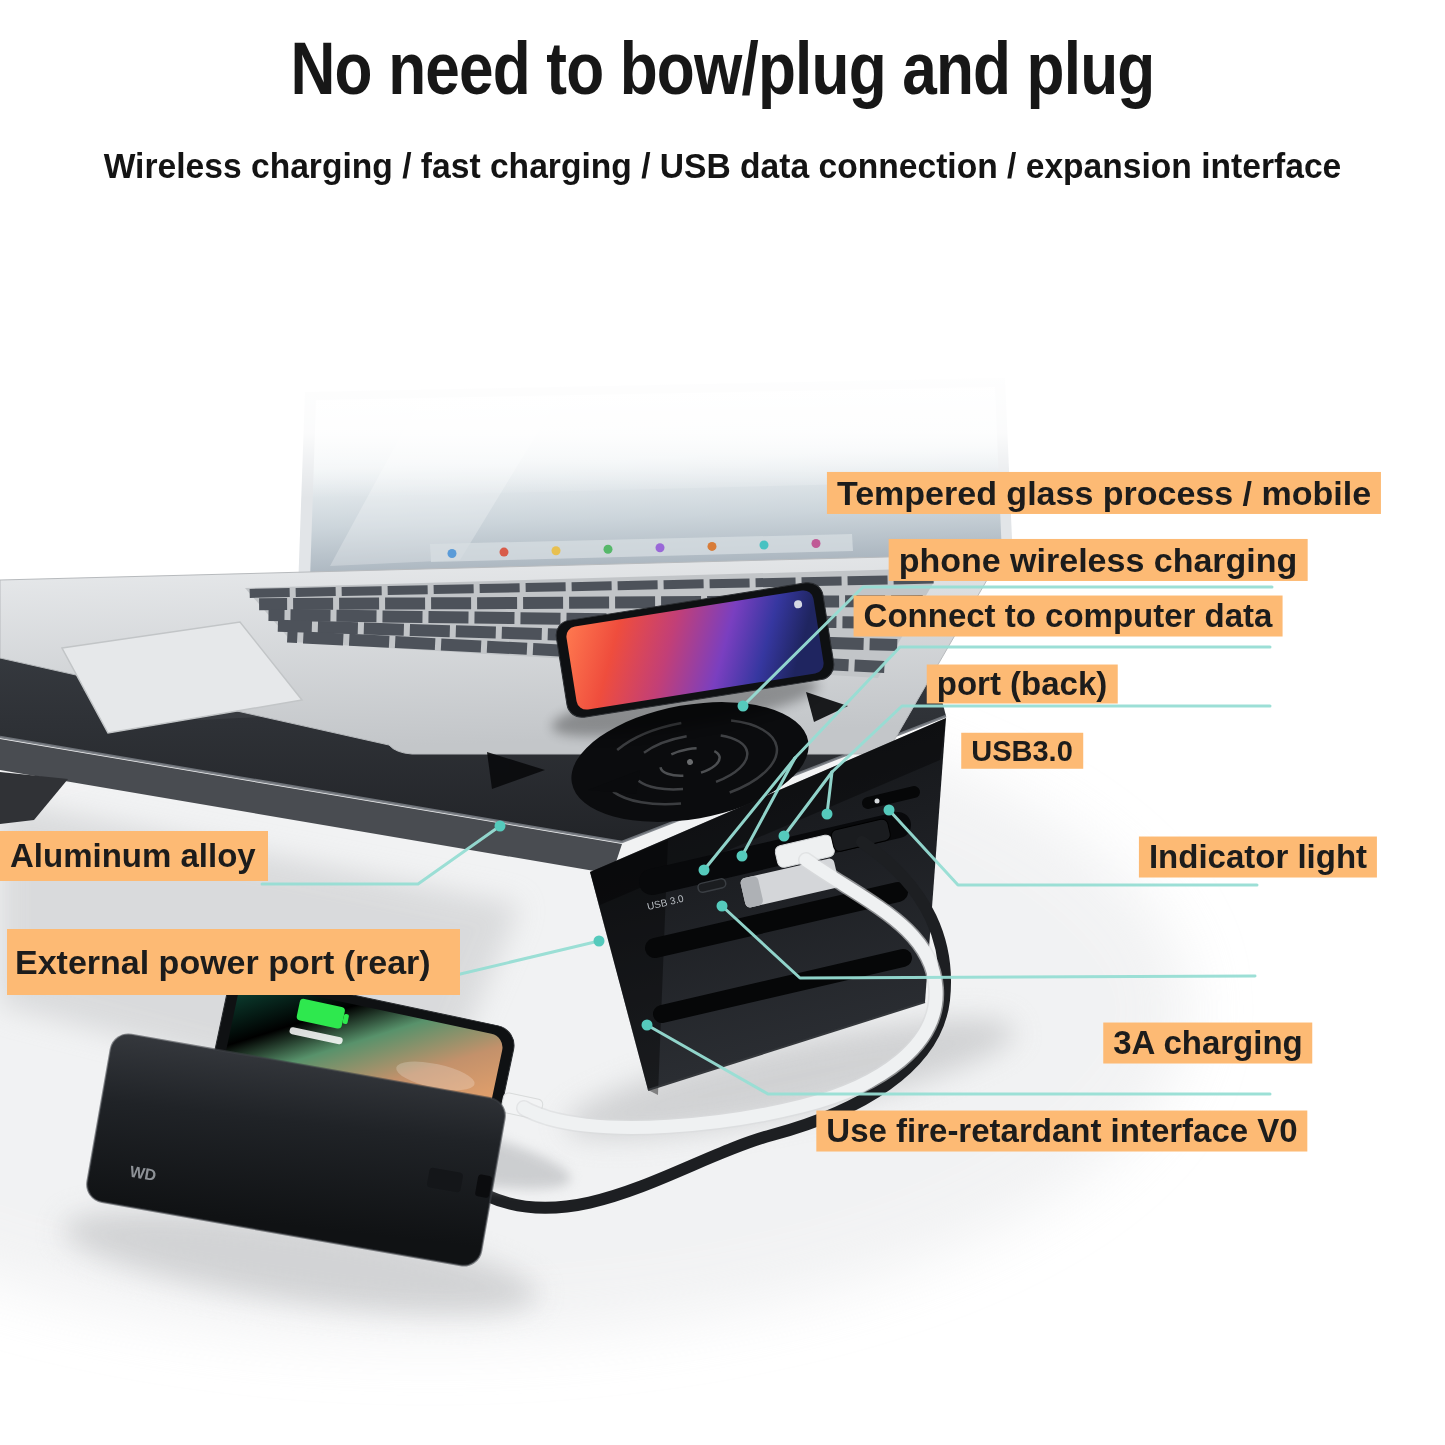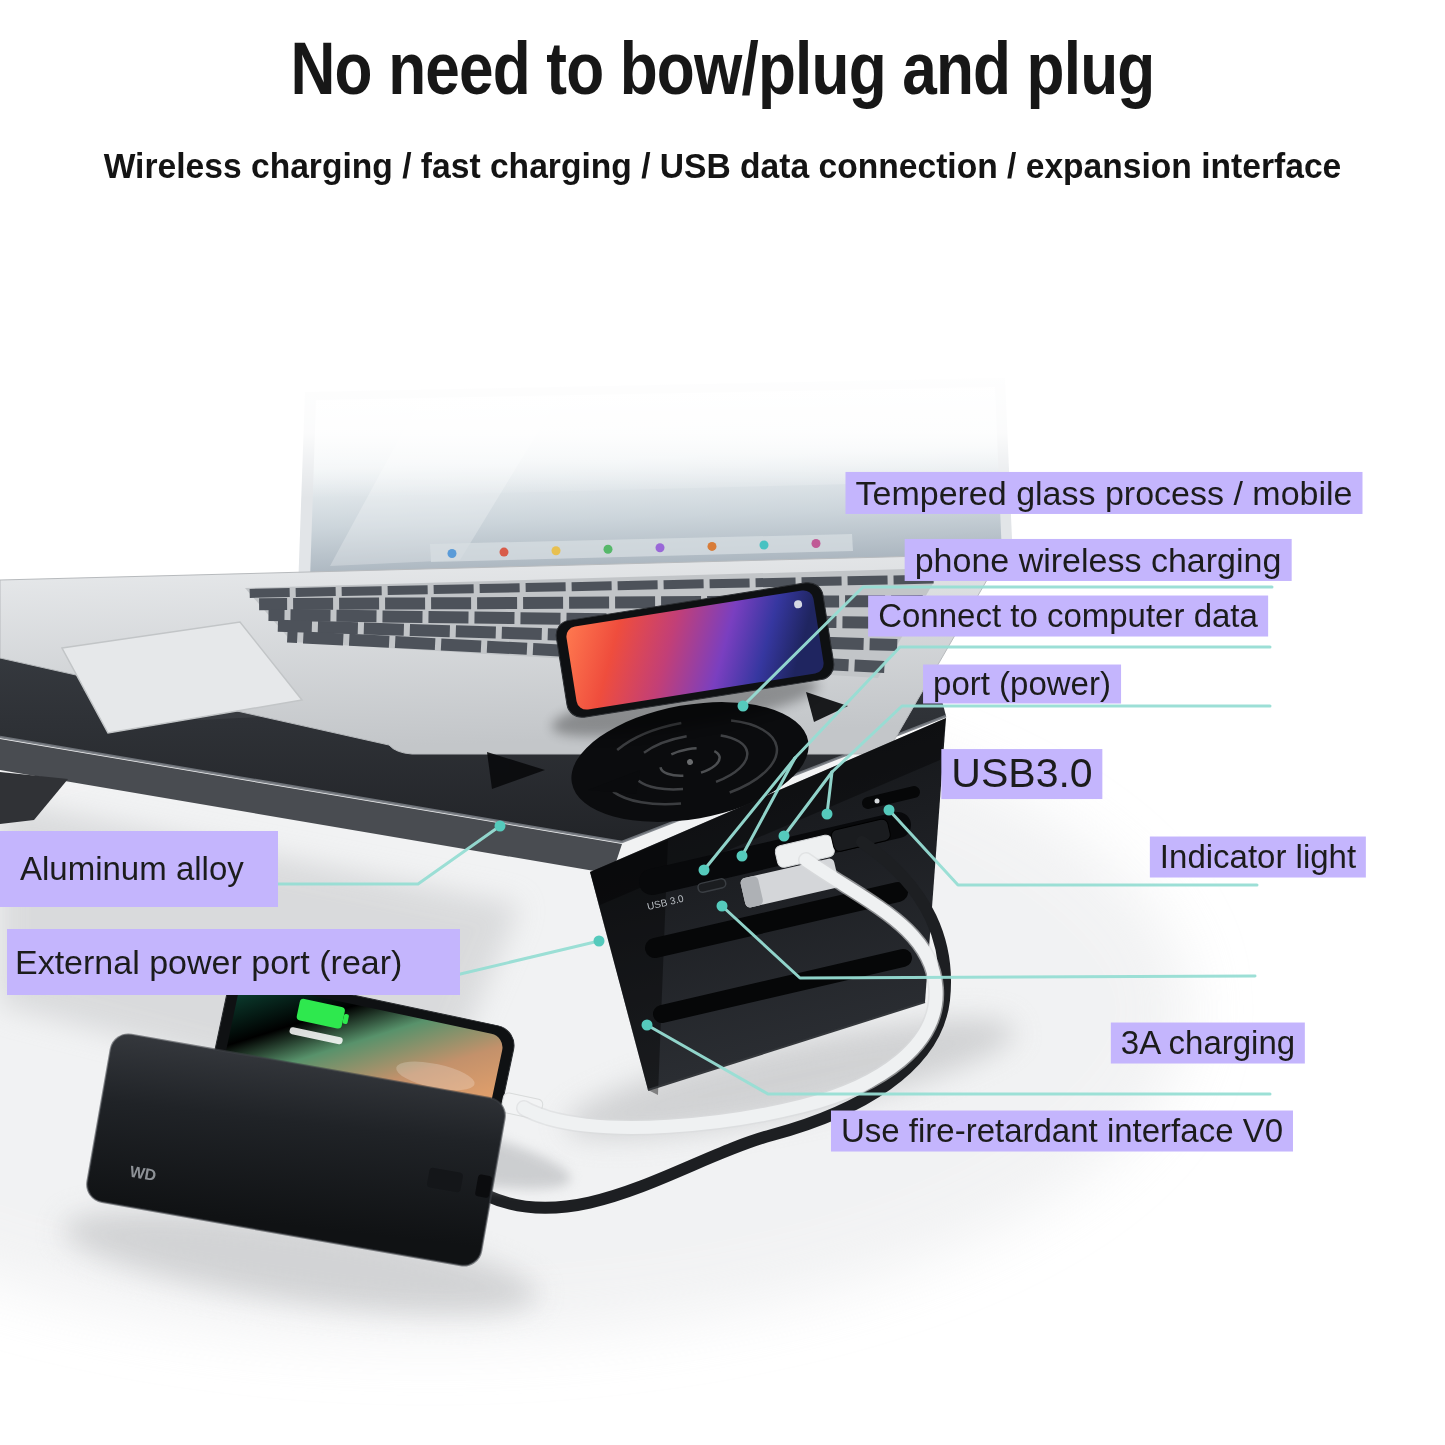--- a/index.html
+++ b/index.html
@@ -12,22 +12,22 @@
     position:absolute;left:0;top:26px;width:100%;text-align:center;
     font-size:74px;font-weight:bold;letter-spacing:-1px;color:#171717;
     transform:scaleX(.84);transform-origin:50% 50%;white-space:nowrap;
   }
   .subtitle{
     position:absolute;left:0;top:146px;width:100%;text-align:center;
     font-size:35px;font-weight:bold;color:#141414;white-space:nowrap;
     transform:scaleX(.96);transform-origin:50% 50%;
   }
   .label{
-    position:absolute;background:#c4b5fd;white-space:nowrap;
-    font-weight:normal;color:#1c1c1c;line-height:1.12;
+    position:absolute;background:#fdba74;white-space:nowrap;
+    font-weight:bold;color:#1c1c1c;line-height:1.12;
   }
   .label.centered{transform:translate(-50%,-50%);padding:2px 10px;}
   .label.boxed{display:flex;align-items:center;}
 </style>
 </head>
 <body>
 
 <div class="stage">
 
   <svg class="scene-svg" viewBox="0 0 1445 1445">
@@ -238,21 +238,21 @@
       <circle cx="599" cy="941" r="5.5" fill="#55cabc"></circle>
     </g>
   </svg>
 
   <div class="title">No need to bow/plug and plug</div>
   <div class="subtitle">Wireless charging / fast charging / USB data connection / expansion interface</div>
 
   <div class="label centered" style="left:1104px;top:493px;font-size:34px;">Tempered glass process / mobile</div>
   <div class="label centered" style="left:1098px;top:560px;font-size:34px;">phone wireless charging</div>
   <div class="label centered" style="left:1068px;top:604px;font-size:33px;margin-top:12px;">Connect to computer data</div>
-  <div class="label centered" style="left:1022px;top:684px;font-size:33px;padding:1px 10px;">port (power)</div>
-  <div class="label centered" style="left:1022px;top:774px;font-size:41px;">USB3.0</div>
+  <div class="label centered" style="left:1022px;top:684px;font-size:33px;padding:1px 10px;">port (back)</div>
+  <div class="label centered" style="left:1022px;top:751px;font-size:29px;">USB3.0</div>
   <div class="label centered" style="left:1258px;top:857px;font-size:33px;">Indicator light</div>
   <div class="label centered" style="left:1208px;top:1001px;font-size:33px;margin-top:42px;">3A charging</div>
   <div class="label centered" style="left:1062px;top:1131px;font-size:33px;">Use fire-retardant interface V0</div>
-  <div class="label boxed" style="left:0;top:831px;width:258px;height:76px;font-size:33px;padding-left:20px;">Aluminum alloy</div>
+  <div class="label boxed" style="left:0;top:831px;width:258px;height:50px;font-size:33px;padding-left:10px;">Aluminum alloy</div>
   <div class="label boxed" style="left:7px;top:929px;width:445px;height:66px;font-size:34px;padding-left:8px;">External power port (rear)</div>
 
 </div>
 
 </body></html>

